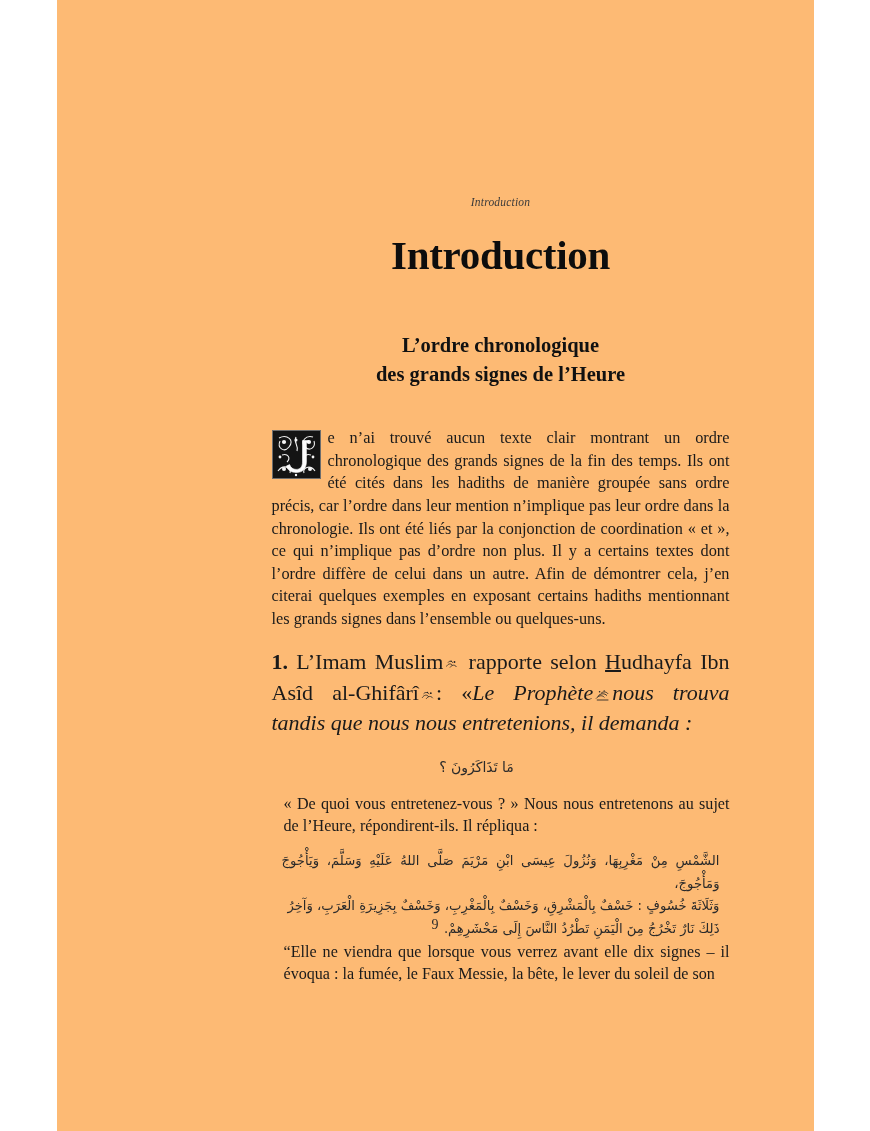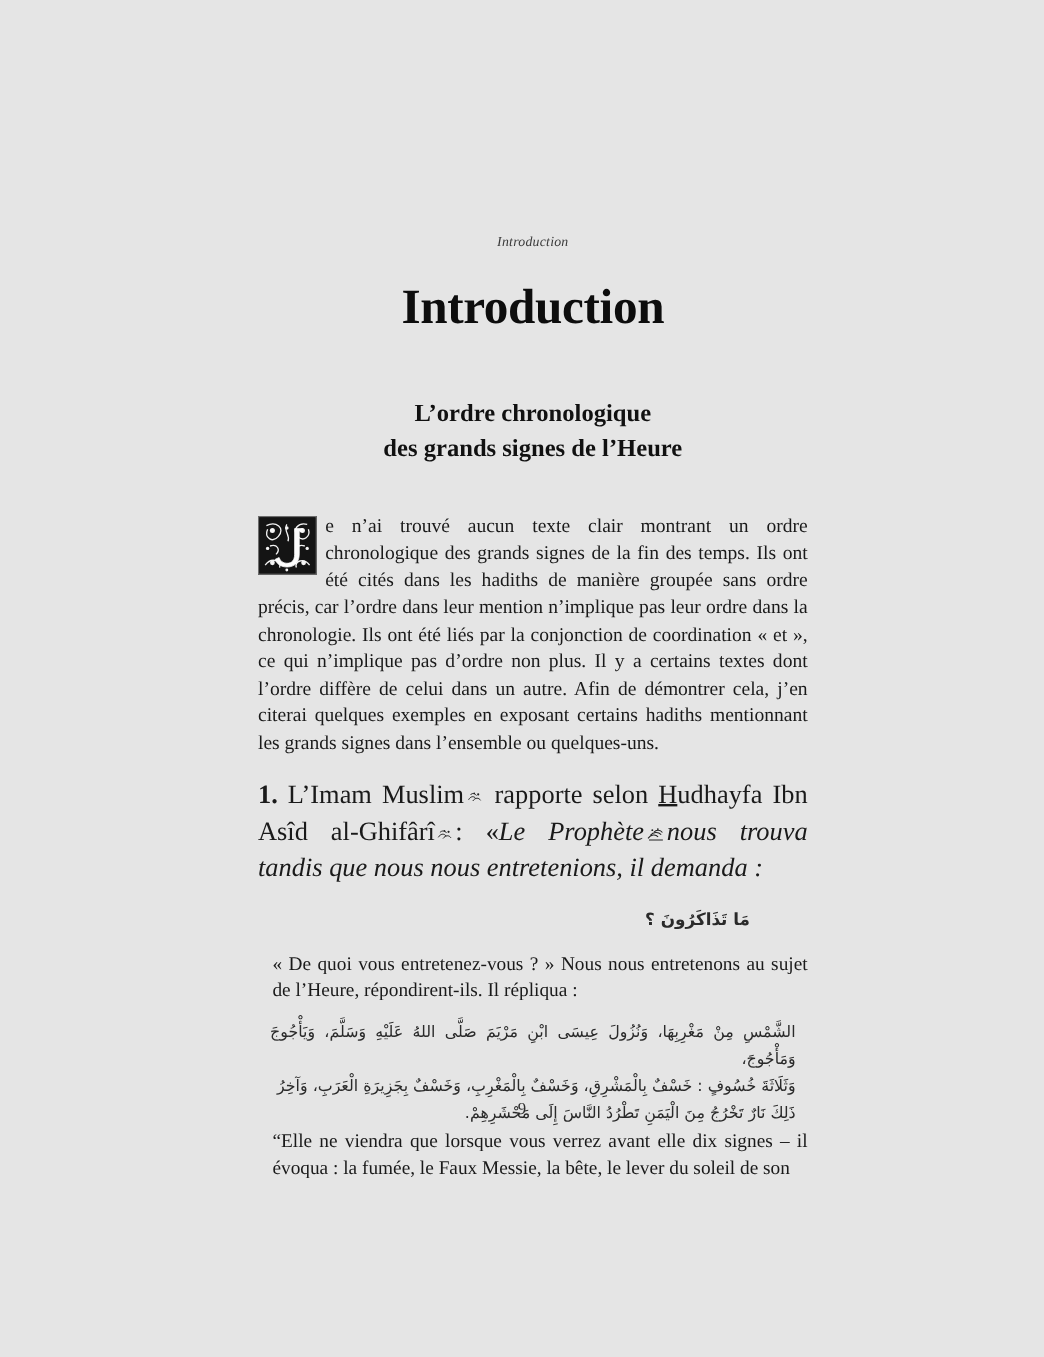--- a/index.html
+++ b/index.html
@@ -3,23 +3,23 @@
 <meta charset="utf-8">
 <title>Introduction</title>
 <style>
   html, body {
     margin: 0;
     padding: 0;
     background: #ffffff;
   }
   .page {
     position: relative;
-    width: 870px;
+    width: 757px;
     height: 1131px;
-    background: #e5e5e5;
+    background: #fdba74;
     margin: 0 auto;
     overflow: hidden;
     font-family: "Liberation Serif", "DejaVu Serif", serif;
     color: #1a1a1a;
   }
   .content {
     position: absolute;
     left: 215px;
     top: 196px;
     width: 458px;
@@ -107,25 +107,25 @@
   .underline-h { text-decoration: underline; text-underline-offset: 1px; }
 
   
   .arabic {
     direction: rtl;
     unicode-bidi: bidi-override;
     font-family: "DejaVu Sans", "Liberation Sans", sans-serif;
     color: #2a2a2a;
   }
   .arabic-short {
+    text-align: center;
     font-size: 14px;
     margin: 18px 0 0 0;
     padding-right: 48px;
     line-height: 1.6;
-    font-weight: bold;
   }
   .arabic-block {
     font-size: 13.2px;
     line-height: 1.72;
     text-align: justify;
     margin: 12px 0 0 0;
     padding: 0 10px;
   }
   .arabic-block .aline { display: block; }
   .arabic-block .aline.last { text-align: right; }

